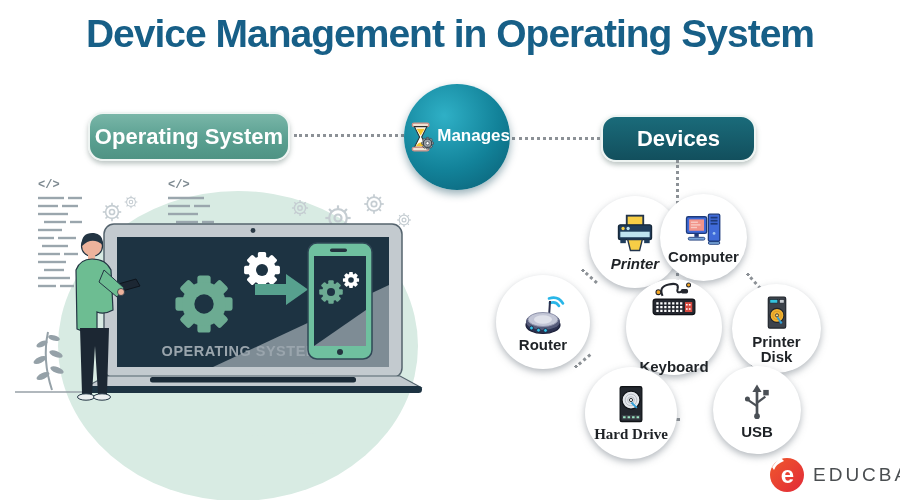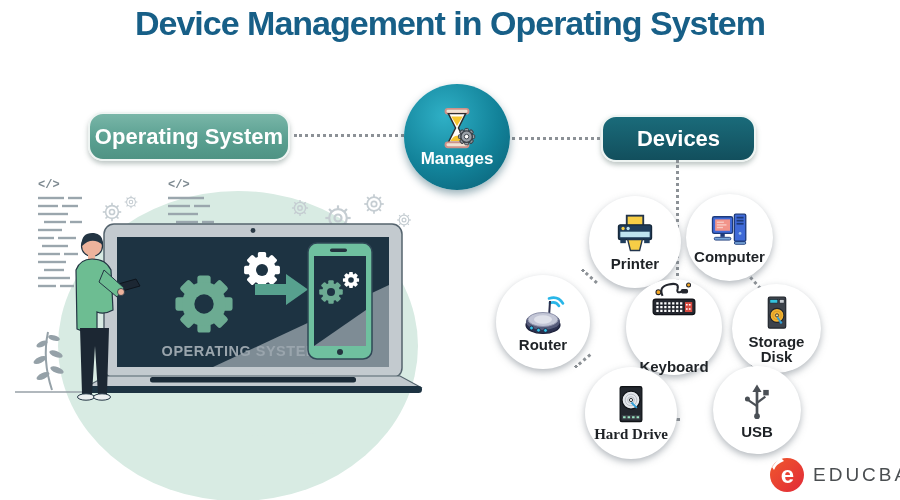--- a/index.html
+++ b/index.html
@@ -1,39 +1,39 @@
 <!DOCTYPE html>
 <html><head>
 <meta charset="utf-8">
 <style>
   html,body{margin:0;padding:0;background:#fff;}
   .stage{
     position:relative;width:900px;height:500px;background:#ffffff;overflow:hidden;
     font-family:"Liberation Sans",sans-serif;
   }
   .title{
-    position:absolute;left:0;top:4px;width:900px;text-align:center;
-    font-size:34px;font-weight:bold;letter-spacing:-1px;color:#175f87;margin:0;
+    position:absolute;left:0;top:12px;width:900px;text-align:center;
+    font-size:39px;font-weight:bold;letter-spacing:-1px;color:#175f87;margin:0;
   }
   .pill{
     position:absolute;display:flex;align-items:center;justify-content:center;
     color:#fff;font-weight:bold;font-size:22px;border-radius:15px;
     border:2px solid #eef4f2;box-shadow:0 3px 5px rgba(70,95,90,.35);
   }
   .pill.os{left:88px;top:112px;width:198px;height:45px;
     background:linear-gradient(180deg,#79b6a8 0%,#5aa091 55%,#4f9384 100%);}
   .pill.devices{left:601px;top:115px;width:151px;height:43px;
     background:linear-gradient(180deg,#1a6b7a,#124f5d);}
   .dotline{position:absolute;border-top:3px dotted #8c9196;height:0;z-index:1;}
   .dotline.vert{border-top:none;border-left:3px dotted #8c9196;width:0;}
   .manages{
     position:absolute;left:404px;top:84px;width:106px;height:106px;border-radius:50%;
     background:radial-gradient(circle at 38% 30%,#2fb0c6 0%,#128299 55%,#0a5c72 100%);
     box-shadow:0 4px 9px rgba(0,60,80,.4);
-    display:flex;flex-direction:column;align-items:center;justify-content:center;
+    display:flex;align-items:center;justify-content:center;
     z-index:2;
   }
   .manages .lbl{color:#fff;font-weight:bold;font-size:17px;margin-top:-2px;}
   .dev{
     position:absolute;background:#fff;border-radius:50%;z-index:2;
     box-shadow:0 3px 7px rgba(105,115,125,.5);
     display:flex;flex-direction:column;align-items:center;justify-content:center;gap:1px;
   }
   .dev .lbl{font-size:15px;font-weight:bold;color:#1e2226;line-height:1.02;text-align:center;}
   .conn{position:absolute;border-top:3px dotted #8c9196;height:0;z-index:1;transform-origin:left center;}
@@ -82,35 +82,35 @@
   </div>
 
   <div class="dotline vert" style="left:676px;top:160px;height:122px;"></div>
 
   <div class="conn" style="left:582px;top:268px;width:20px;transform:rotate(42deg);"></div>
   <div class="conn" style="left:575px;top:366px;width:20px;transform:rotate(-40deg);"></div>
   <div class="conn" style="left:662px;top:416px;width:18px;transform:rotate(6deg);"></div>
   <div class="conn" style="left:748px;top:368px;width:20px;transform:rotate(-46deg);"></div>
   <div class="conn" style="left:747px;top:272px;width:20px;transform:rotate(48deg);"></div>
 
-  <div class="dev" style="left:589px;top:196px;width:92px;height:92px;">
+  <div class="dev" style="left:589px;top:196px;width:92px;height:92px;font-style:italic;">
     <svg width="44" height="42" viewBox="0 0 48 44">
       <rect x="15" y="2" width="18" height="12" fill="#f7ce46" stroke="#22344c" stroke-width="2"></rect>
       <rect x="6" y="12" width="36" height="16" rx="2" fill="#1f3d5c" stroke="#16283a" stroke-width="1.5"></rect>
       <circle cx="11" cy="16" r="1.8" fill="#f7ce46"></circle>
       <circle cx="16.5" cy="16" r="1.8" fill="#bfe3ef"></circle>
       <rect x="8" y="19.5" width="32" height="6" fill="#bfe3ef"></rect>
       <rect x="8" y="28" width="6" height="4" fill="#1f3d5c"></rect>
       <rect x="34" y="28" width="6" height="4" fill="#1f3d5c"></rect>
       <polygon points="16,28 32,28 29,40 19,40" fill="#f7ce46" stroke="#22344c" stroke-width="1.5"></polygon>
     </svg>
     <span class="lbl">Printer</span>
   </div>
 
-  <div class="dev" style="left:686px;top:194px;width:87px;height:87px;">
+  <div class="dev" style="left:660px;top:194px;width:87px;height:87px;">
     <svg width="42" height="38" viewBox="0 0 48 38">
       <rect x="29" y="2" width="13" height="31" rx="1.5" fill="#3f6ad8" stroke="#1d3a7a" stroke-width="1.5"></rect>
       <rect x="31.5" y="5" width="8" height="2" fill="#1d3a7a"></rect>
       <rect x="31.5" y="8.5" width="8" height="2" fill="#1d3a7a"></rect>
       <rect x="31.5" y="12" width="8" height="2" fill="#1d3a7a"></rect>
       <circle cx="35.5" cy="24" r="1.6" fill="#9cc3f0"></circle>
       <rect x="4" y="5" width="23" height="19" rx="2" fill="#3f6ad8" stroke="#1d3a7a" stroke-width="1.5"></rect>
       <rect x="7" y="8" width="17" height="13" fill="#f2948a"></rect>
       <rect x="9" y="10.5" width="8" height="1.6" fill="#f8c9c2"></rect>
       <rect x="9" y="13.5" width="11" height="1.6" fill="#f8c9c2"></rect>
@@ -159,21 +159,21 @@
     <svg width="38" height="40" viewBox="0 0 48 48">
       <rect x="13" y="4" width="22" height="39" rx="2" fill="#3c424b" stroke="#1f242b" stroke-width="1.5"></rect>
       <rect x="15" y="7" width="10" height="4.5" fill="#35c3dd" stroke="#1f242b" stroke-width=".8"></rect>
       <rect x="27" y="7" width="6" height="4.5" fill="#c8cdd3" stroke="#1f242b" stroke-width=".8"></rect>
       <circle cx="24" cy="27" r="8.8" fill="#f2b233" stroke="#1f242b" stroke-width="1.5"></circle>
       <circle cx="24" cy="27" r="5.2" fill="none" stroke="#d99a1f" stroke-width="1.2"></circle>
       <circle cx="24" cy="27" r="2" fill="#f8dc8e" stroke="#1f242b" stroke-width="1"></circle>
       <line x1="24.5" y1="29.5" x2="28.5" y2="35.5" stroke="#2f9fd8" stroke-width="2.2"></line>
       <circle cx="29" cy="36" r="1.6" fill="#2f9fd8"></circle>
     </svg>
-    <span class="lbl" style="width:64px;">Storage Disk</span>
+    <span class="lbl" style="width:64px;">Printer Disk</span>
   </div>
 
   <div class="dev" style="left:585px;top:367px;width:92px;height:92px;font-family:Liberation Serif, serif;">
     <svg width="40" height="42" viewBox="0 0 48 48">
       <rect x="11" y="2" width="26" height="42" rx="2" fill="#23272e" stroke="#0f1216" stroke-width="1.5"></rect>
       <circle cx="24" cy="18" r="10.8" fill="#e3e6ea" stroke="#0f1216" stroke-width="1.5"></circle>
       <circle cx="24" cy="18" r="7" fill="none" stroke="#b9bec6" stroke-width="1.2"></circle>
       <circle cx="24" cy="18" r="4" fill="none" stroke="#b9bec6" stroke-width="1.2"></circle>
       <circle cx="24" cy="18" r="1.9" fill="#ffffff" stroke="#0f1216" stroke-width="1"></circle>
       <line x1="24.5" y1="21" x2="31" y2="27.5" stroke="#2f9fd8" stroke-width="2.2"></line>

